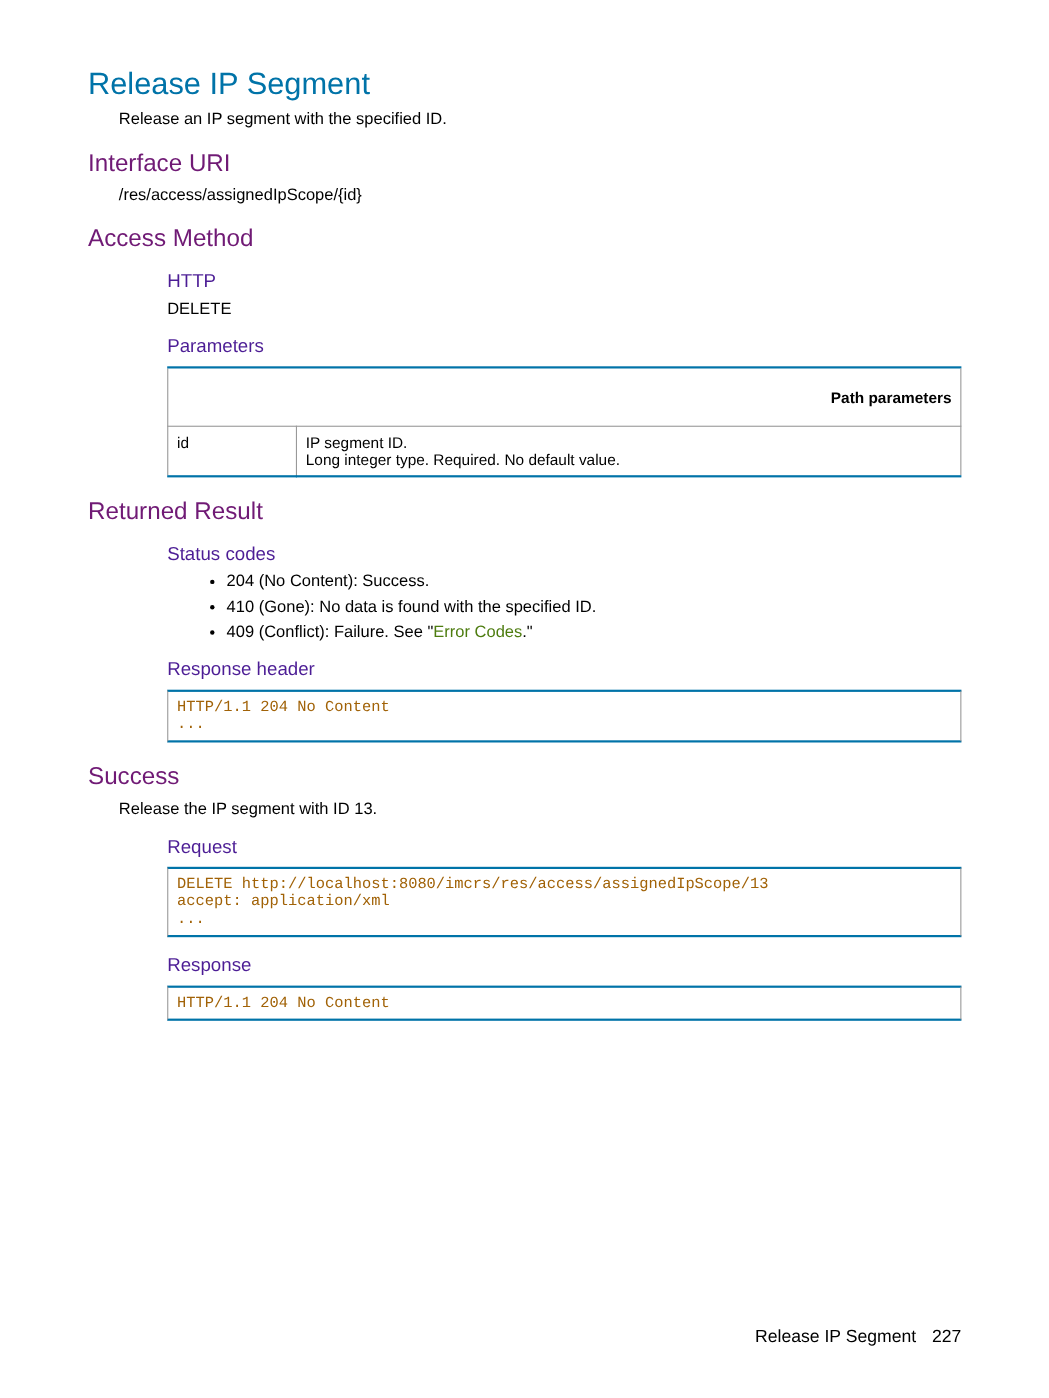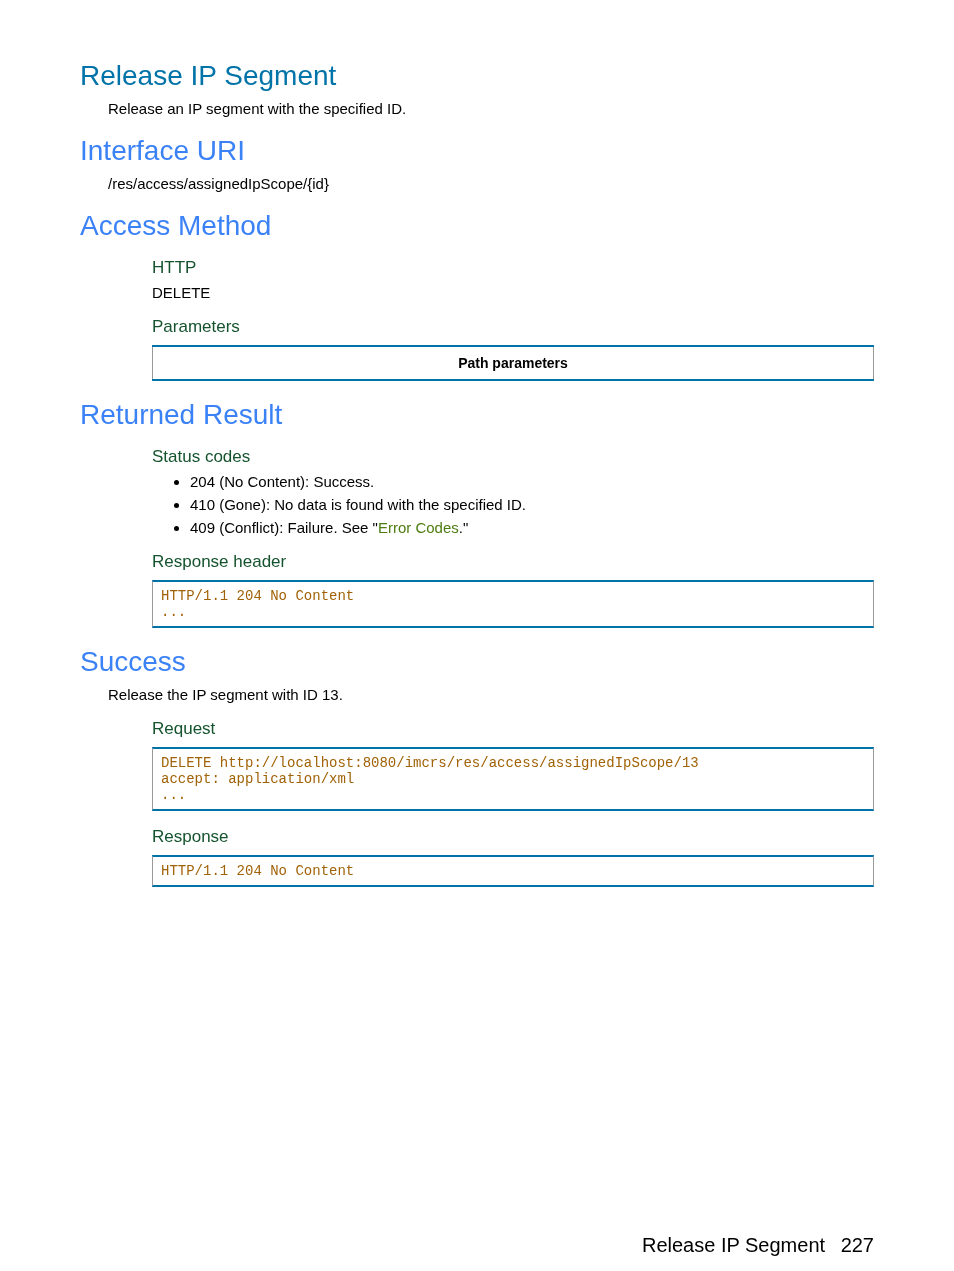--- a/index.html
+++ b/index.html
@@ -10,59 +10,59 @@
     background: #fff;
     font-size: 15px;
   }
   h1 {
     color: #0073a8;
     font-weight: normal;
     font-size: 28px;
     margin: 0 0 8px 0;
   }
   h2 {
-    color: #3b82f6;
+    color: #701a75;
     font-weight: normal;
-    font-size: 28px;
+    font-size: 22px;
     margin: 18px 0 8px 0;
   }
   h3 {
-    color: #14532d;
+    color: #4c1d95;
     font-weight: normal;
     font-size: 17px;
     margin: 16px 0 6px 72px;
   }
   .body-text {
     margin: 4px 0 4px 28px;
   }
   .body-text-nested {
     margin: 4px 0 4px 72px;
   }
   ul.status {
     margin: 6px 0 6px 90px;
     padding: 0 0 0 20px;
   }
   ul.status li {
-    margin: 6px 0;
+    margin: 6px 16px;
   }
   a.link {
     color: #4d7c0f;
     text-decoration: none;
   }
   table.params {
     border-collapse: collapse;
     width: calc(100% - 72px);
     margin: 8px 0 8px 72px;
     border-top: 2px solid #0073a8;
     border-bottom: 2px solid #0073a8;
   }
   table.params th {
-    text-align: center;
+    text-align: right;
     font-weight: bold;
-    padding: 8px 8px;
+    padding: 18px 8px;
     border: 1px solid #999;
     border-top: none;
     font-size: 14px;
   }
   table.params td {
     padding: 6px 8px;
     border: 1px solid #999;
     vertical-align: top;
     font-size: 14px;
   }
@@ -76,23 +76,23 @@
     border-right: 1px solid #999;
     padding: 6px 8px;
     margin: 8px 0 8px 72px;
     font-family: "Courier New", monospace;
     font-size: 14px;
     white-space: pre-wrap;
     color: #a16207;
   }
   .footer {
     position: fixed;
-    bottom: 14px;
+    bottom: 46px;
     right: 80px;
-    font-size: 20px;
+    font-size: 16px;
     padding-left: 38px;
   }
   .footer .pagenum {
     margin-left: 10px;
   }
 </style>
 </head>
 <body>
 
 <h1>Release IP Segment</h1>
@@ -103,20 +103,27 @@
 
 <h2>Access Method</h2>
 <h3>HTTP</h3>
 <div class="body-text-nested">DELETE</div>
 <h3>Parameters</h3>
 
 <table class="params">
   <tbody>
       <tr>
     <th colspan="2">Path parameters</th>
+  </tr>
+  <tr>
+    <td style="width:100px">id</td>
+    <td>
+      <span>IP segment ID.</span><br>
+      <span>Long integer type. Required. No default value.</span>
+    </td>
   </tr>
 </tbody>
   </table>
 
 <h2>Returned Result</h2>
 <h3>Status codes</h3>
 <ul class="status">
   <li>204 (No Content): Success.</li>
   <li>410 (Gone): No data is found with the specified ID.</li>
   <li>

